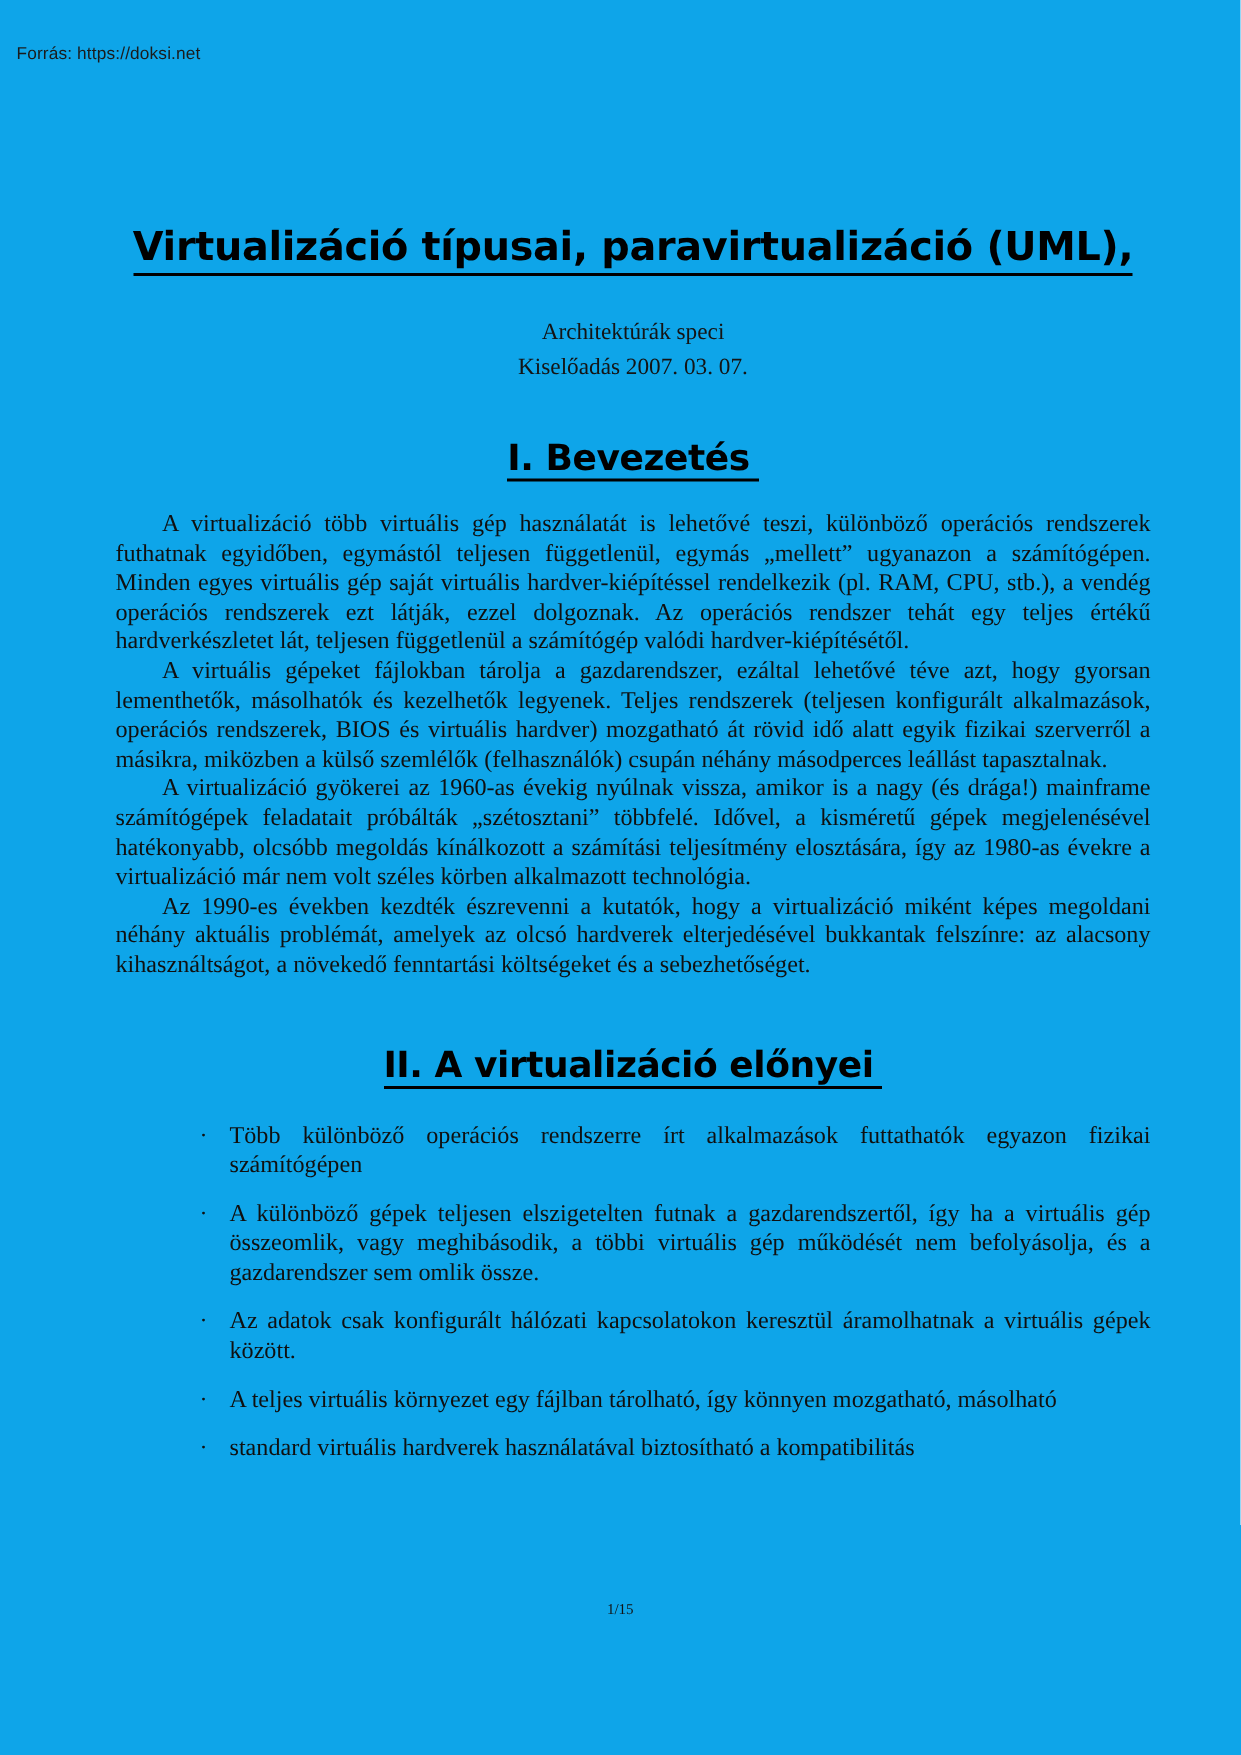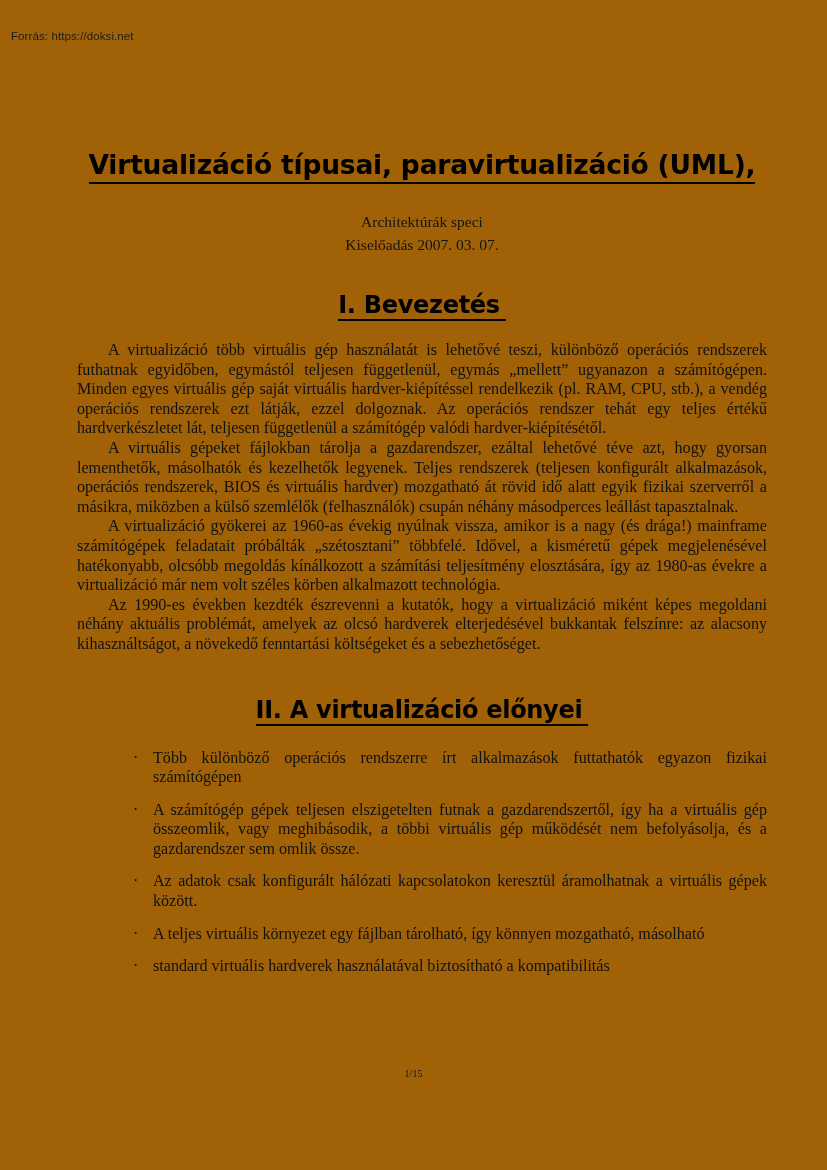--- a/index.html
+++ b/index.html
@@ -5,21 +5,21 @@
 <style>
   html, body {
     margin: 0;
     padding: 0;
     background: #ffffff;
   }
   .page {
     position: relative;
     width: 827px;
     height: 1170px;
-    background: #a16207;
+    background: #0ea5e9;
     overflow: hidden;
     box-sizing: border-box;
   }
   .source-header {
     position: absolute;
     top: 30px;
     left: 11px;
     font-family: "Liberation Sans", sans-serif;
     font-size: 11.5px;
     color: #1b1b1b;
@@ -161,21 +161,21 @@
       <h2 class="section">
         <span class="hline">II. A virtualizáció előnyei</span>
       </h2>
       <ul class="bullets">
         <li>
           <span class="dot">·</span>
           <span>Több különböző operációs rendszerre írt alkalmazások futtathatók egyazon fizikai számítógépen</span>
         </li>
         <li>
           <span class="dot">·</span>
-          <span>A számítógép gépek teljesen elszigetelten futnak a gazdarendszertől, így ha a virtuális gép összeomlik, vagy meghibásodik, a többi virtuális gép működését nem befolyásolja, és a gazdarendszer sem omlik össze.</span>
+          <span>A különböző gépek teljesen elszigetelten futnak a gazdarendszertől, így ha a virtuális gép összeomlik, vagy meghibásodik, a többi virtuális gép működését nem befolyásolja, és a gazdarendszer sem omlik össze.</span>
         </li>
         <li>
           <span class="dot">·</span>
           <span>Az adatok csak konfigurált hálózati kapcsolatokon keresztül áramolhatnak a virtuális gépek között.</span>
         </li>
         <li class="nojust">
           <span class="dot">·</span>
           <span>A teljes virtuális környezet egy fájlban tárolható, így könnyen mozgatható, másolható</span>
         </li>
         <li class="nojust">

